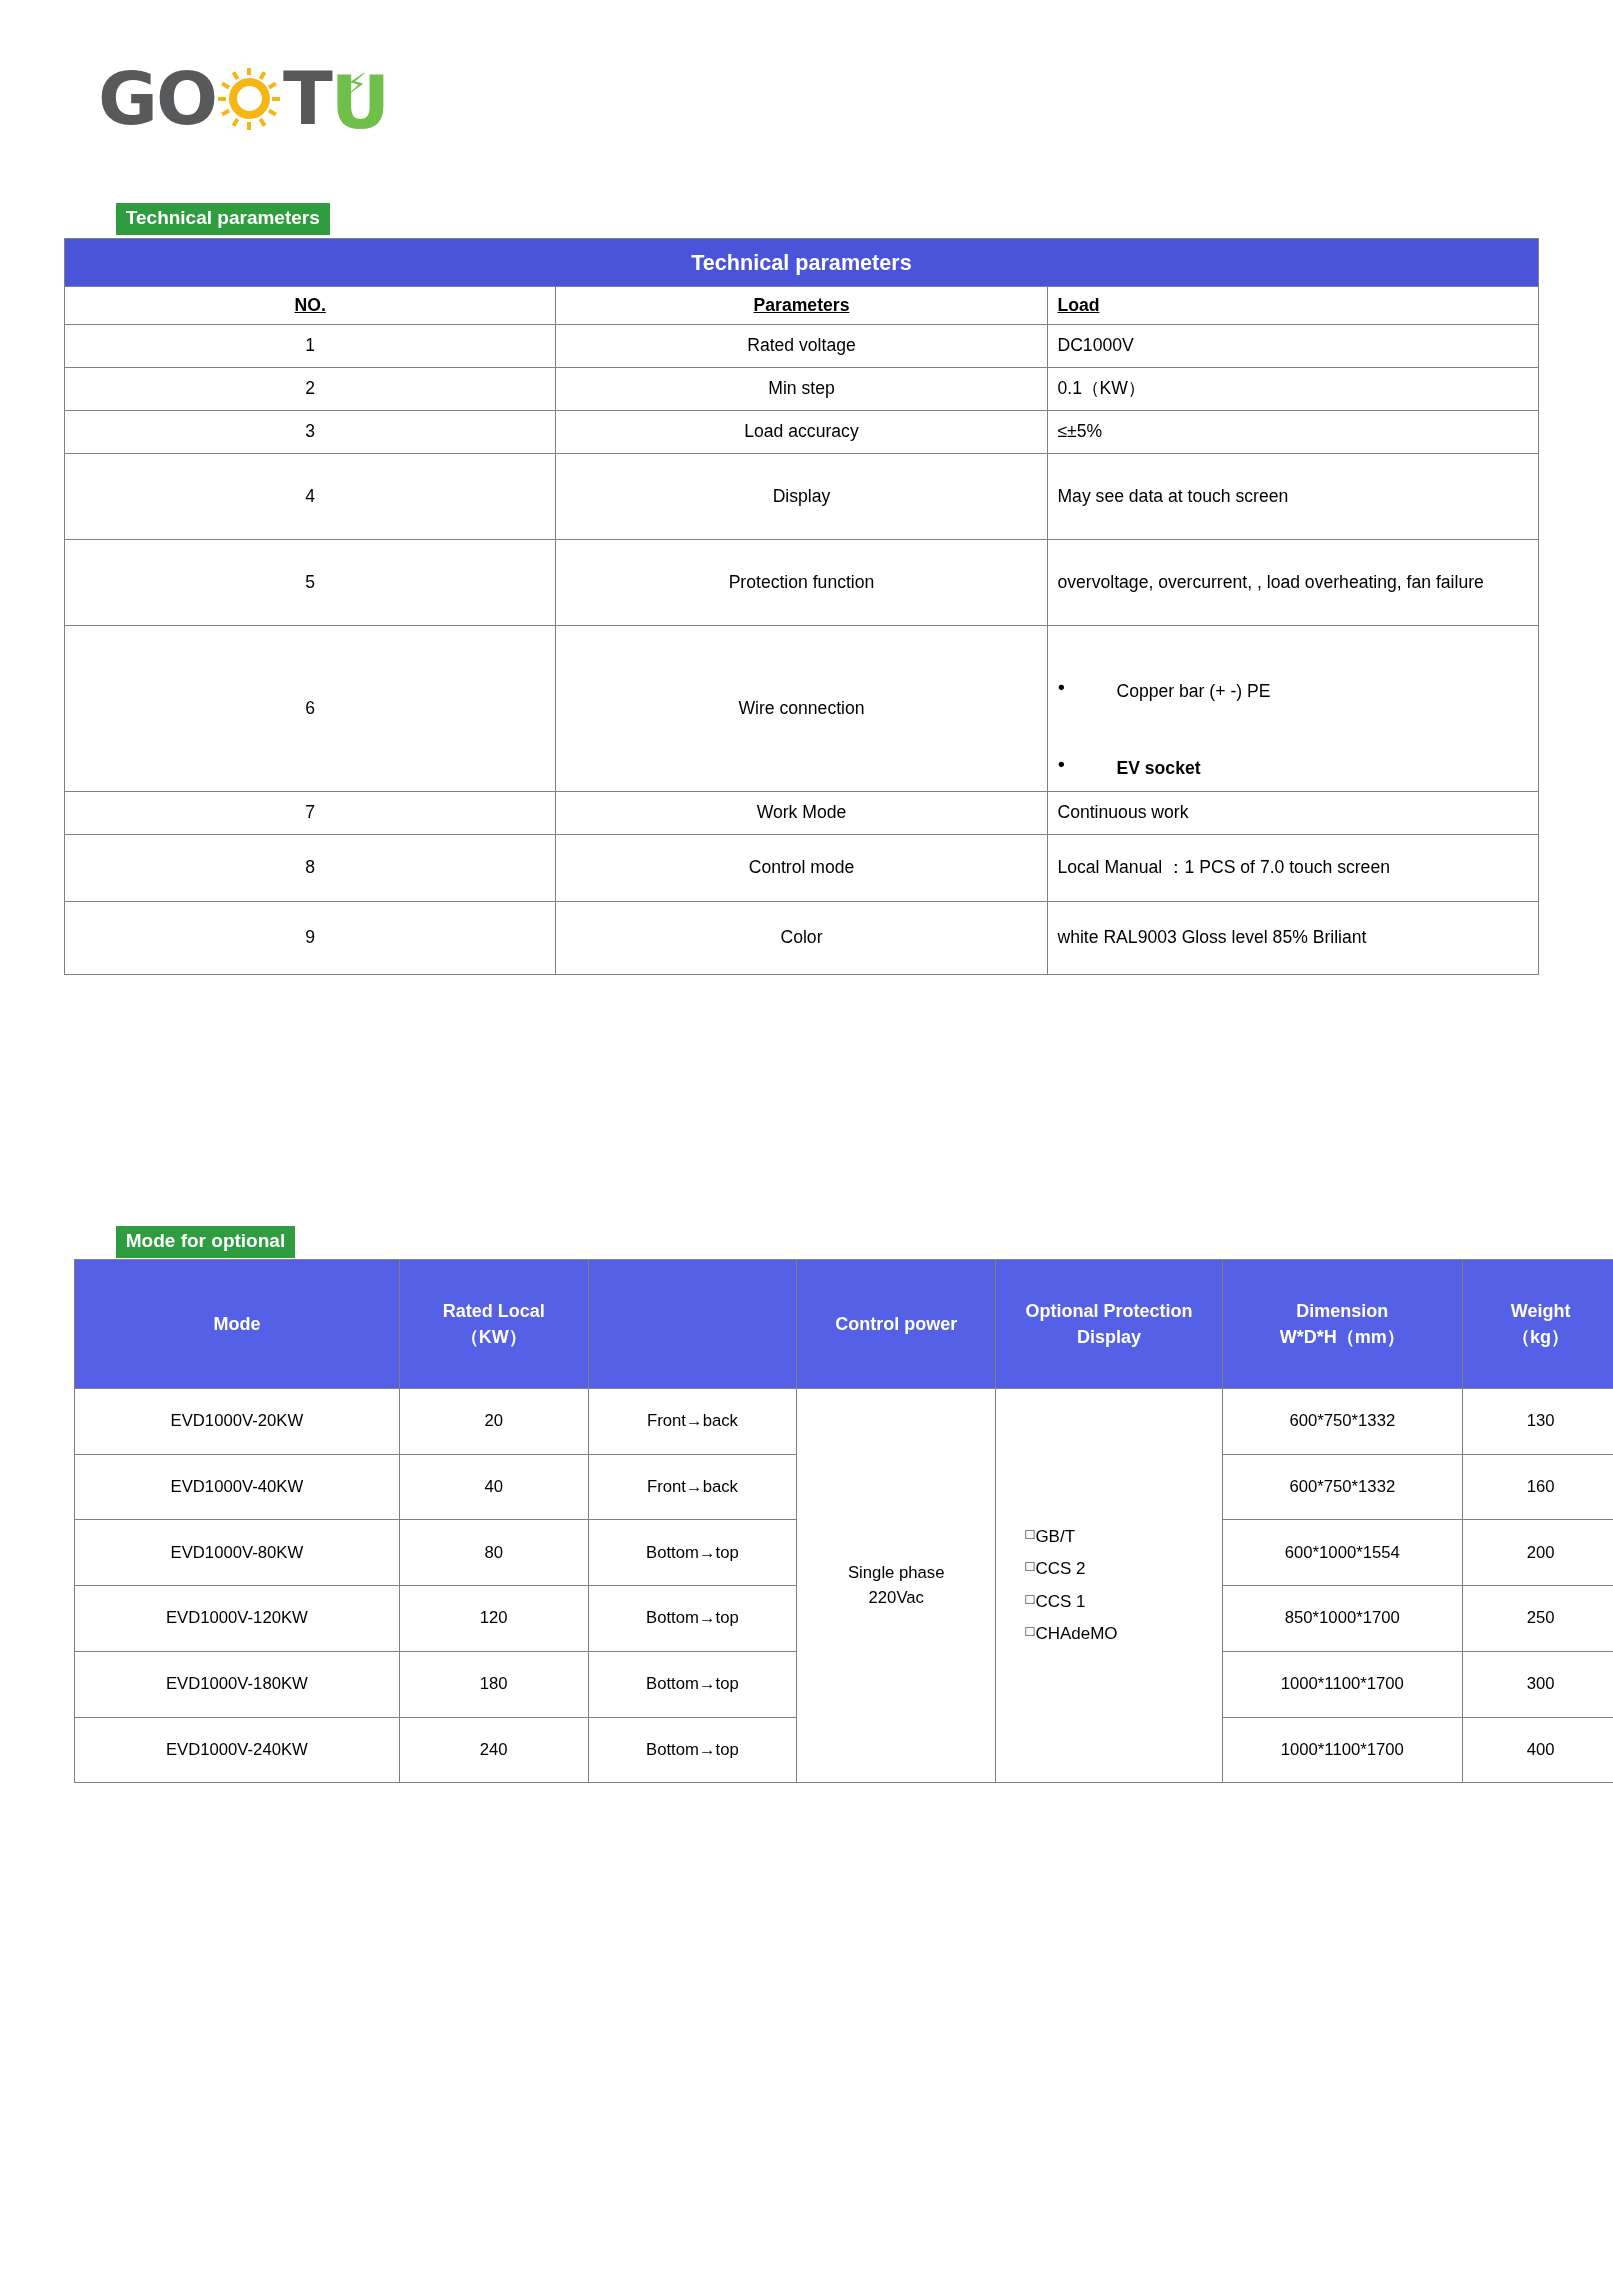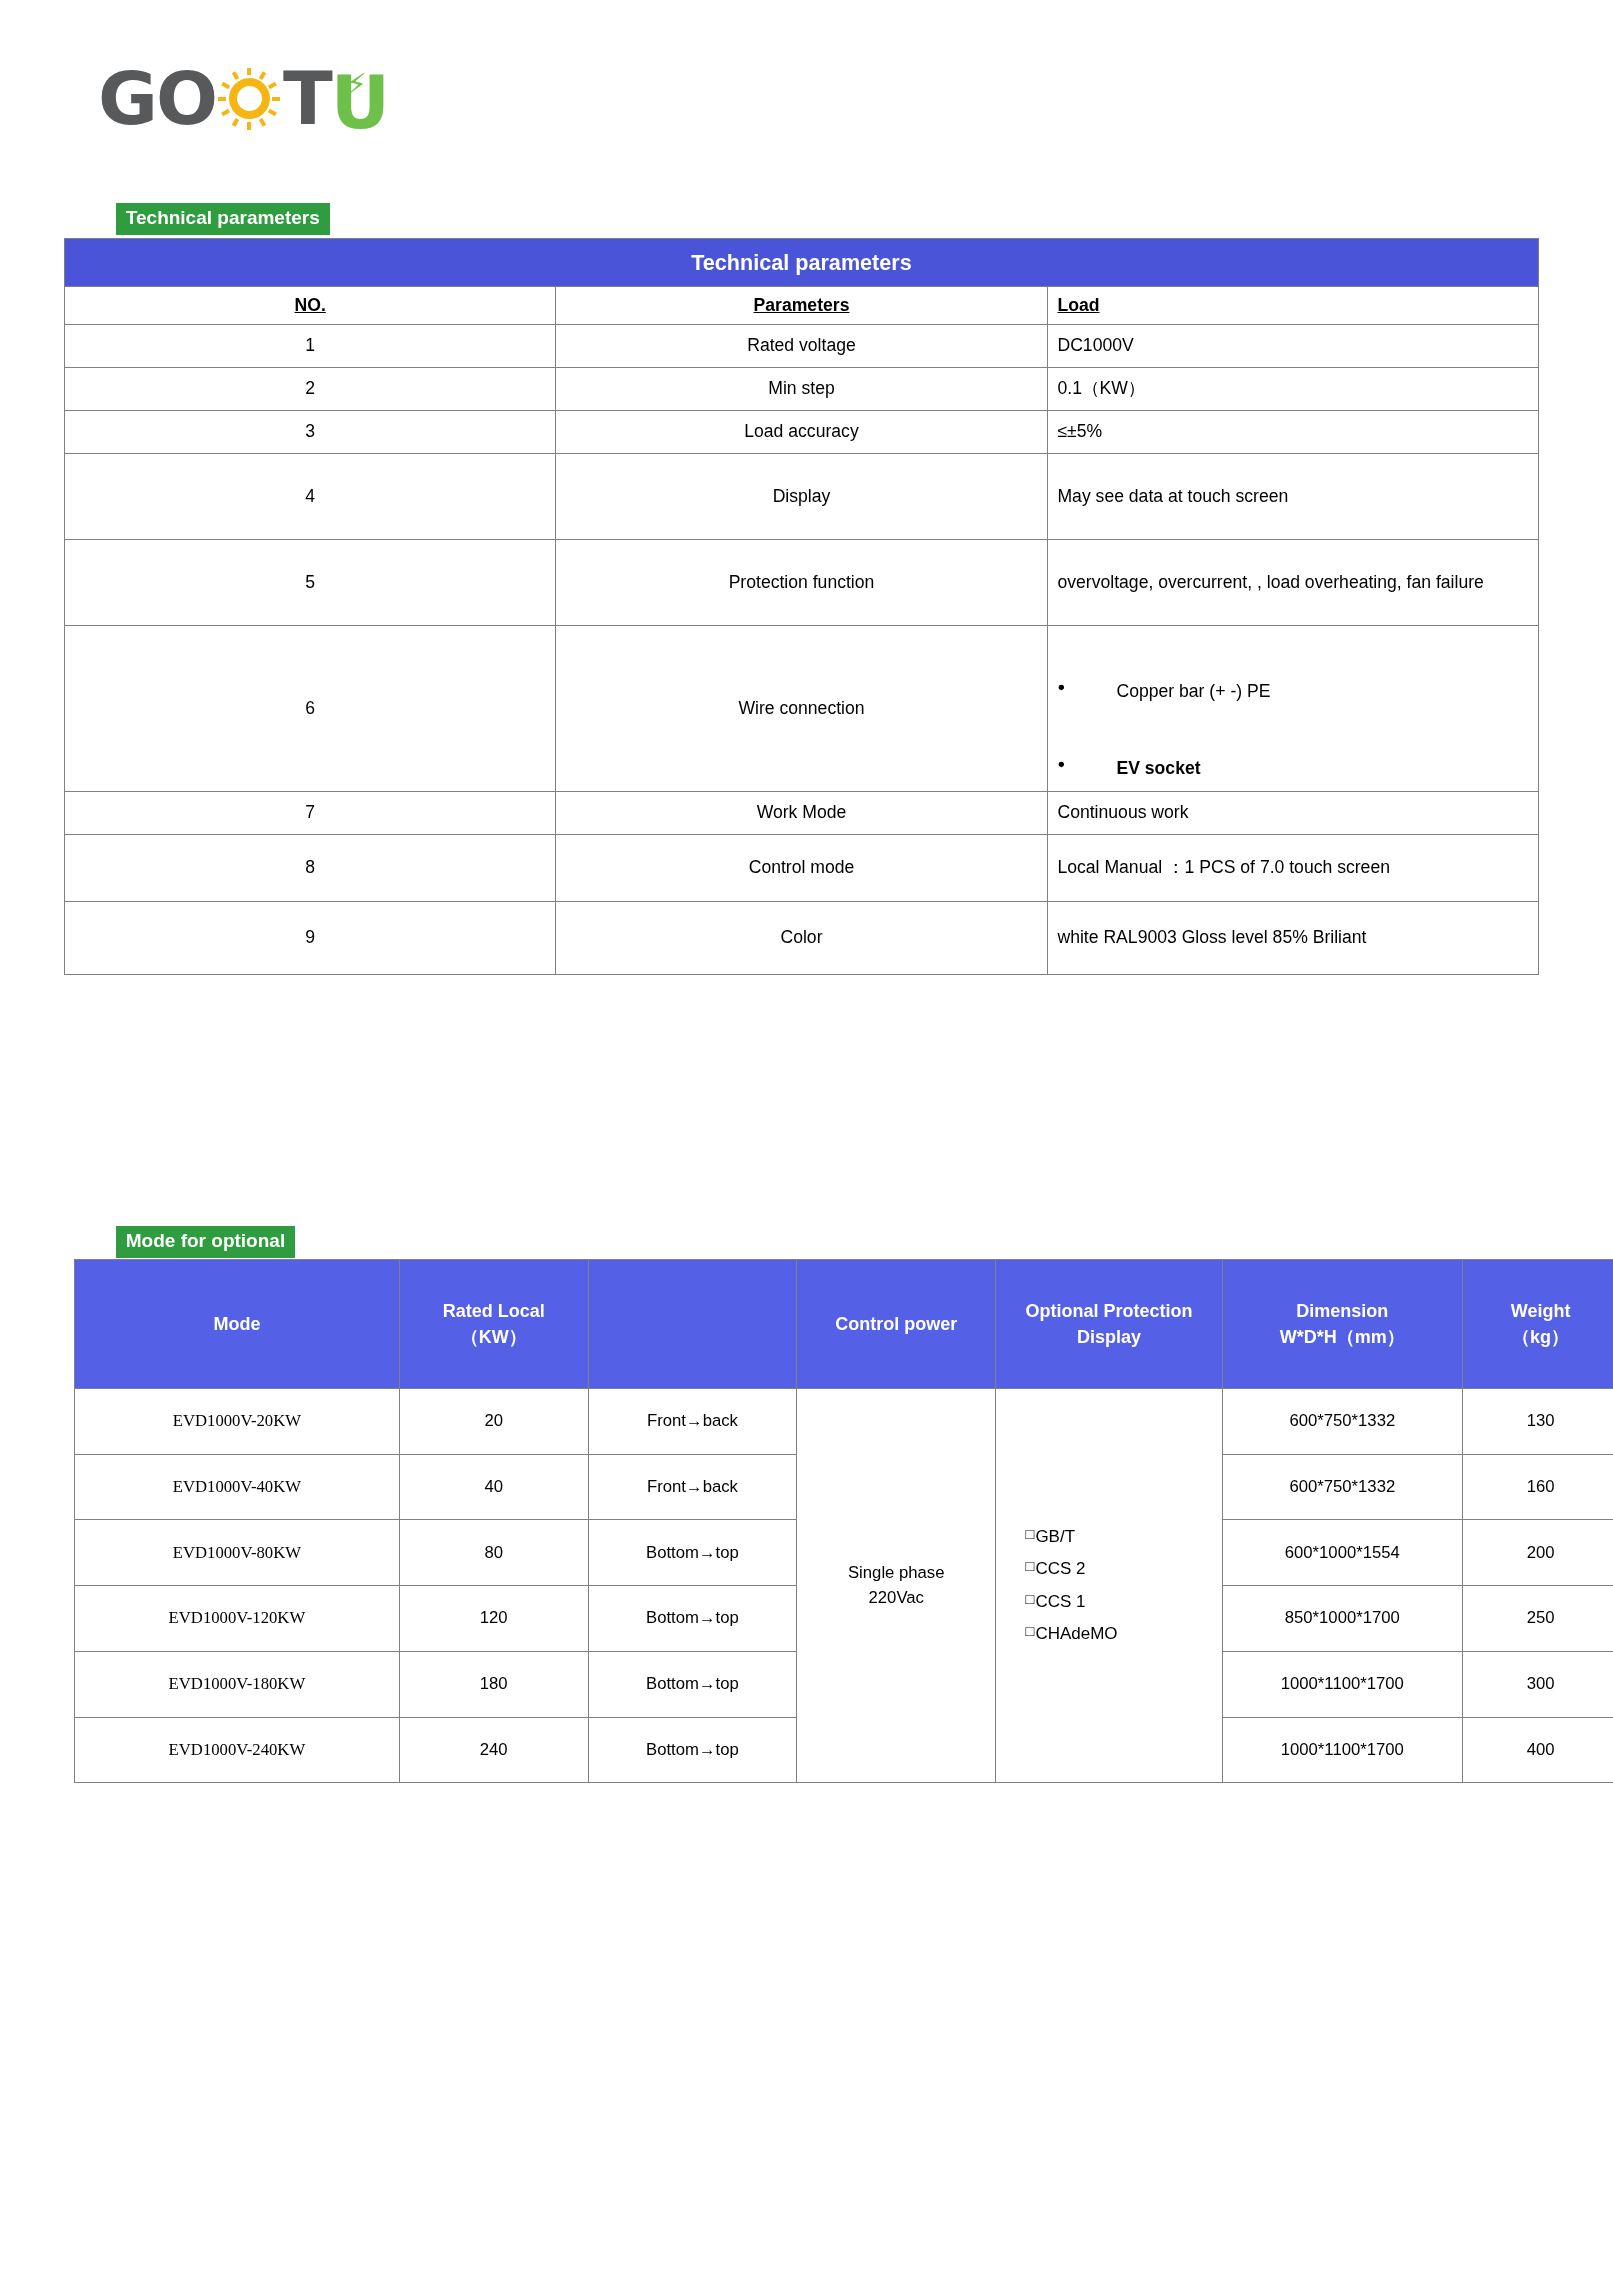--- a/index.html
+++ b/index.html
@@ -194,21 +194,21 @@
     padding: 5.9px 5.9px;
   }
   .mode-table tbody td { height: 53px; }
   .col-mode { width: 312px; }
   .col-power { width: 176px; }
   .col-dir { width: 196px; }
   .col-ctrl { width: 186px; }
   .col-sim { width: 214px; }
   .col-dim { width: 227px; }
   .col-weight { width: 144px; }
-  .cell-mode-name { text-align: center; font-size: 16.7px; font-family: Liberation Serif, serif; }
+  .cell-mode-name { text-align: center; font-size: 16.7px; }
   .dir-cell { font-size: 17px; }
   .sim-list {
     text-align: left;
     padding-left: 25.5px;
     font-size: 17px;
     line-height: 1.9;
   }
   .sim-list .chk {
     font-size: 14.7px;
     vertical-align: top;

